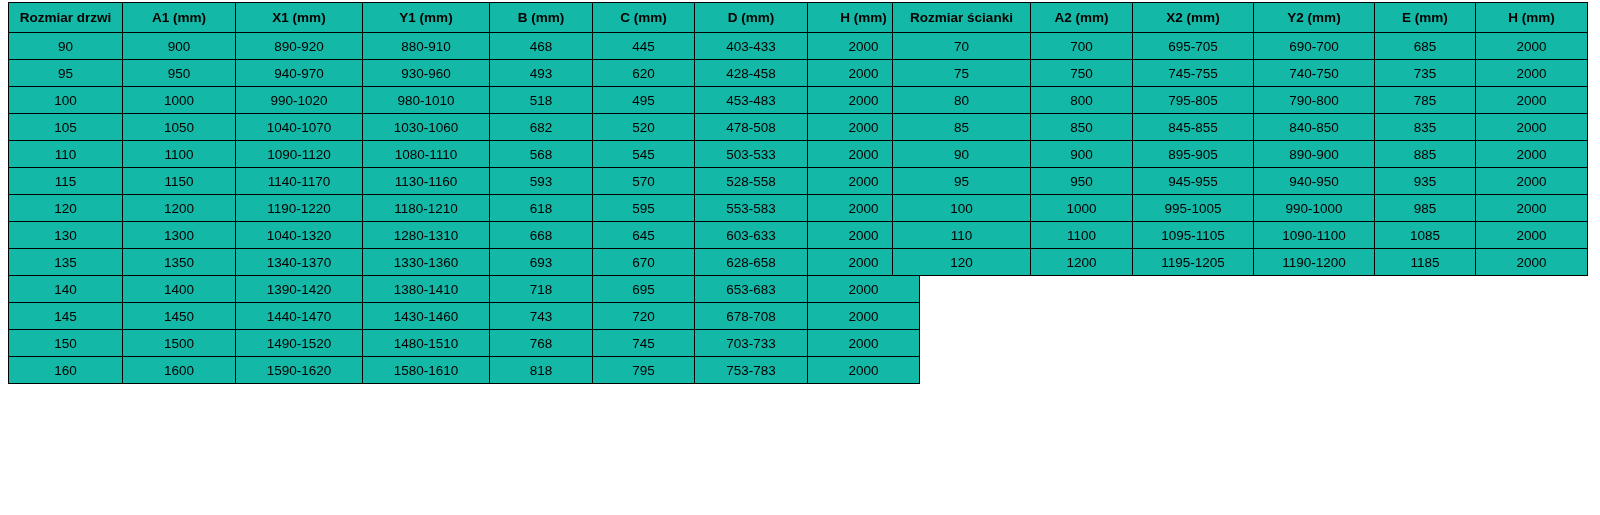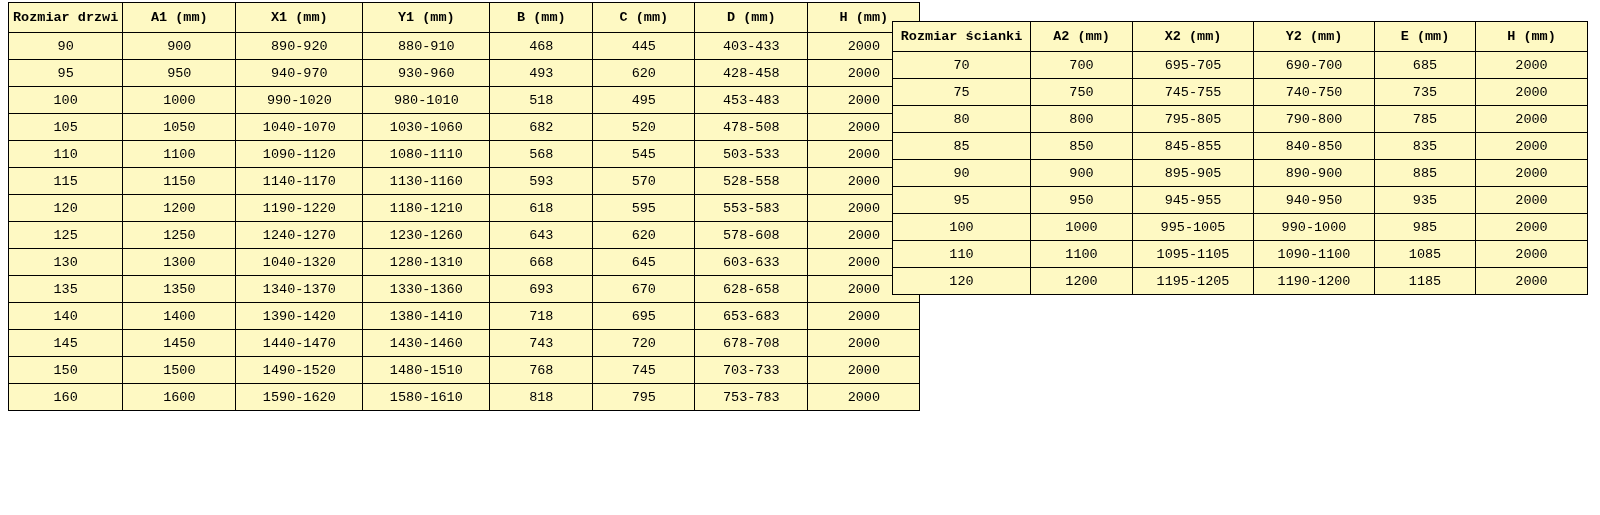--- a/index.html
+++ b/index.html
@@ -22,27 +22,25 @@
   .table-wrap {
     position: absolute;
   }
   #doors-table-wrap {
     left: 8px;
     top: 2px;
   }
   #walls-table-wrap {
     left: 892px;
     top: 2px;
-    margin-top: 19px;
   }
   table.spec {
     border-collapse: collapse;
     table-layout: fixed;
-    background: #fef9c3;
-    font-family: Liberation Mono, monospace;
+    background: #14b8a6;
   }
   table.spec th,
   table.spec td {
     border: 1px solid #000000;
     text-align: center;
     vertical-align: middle;
     font-size: 13.5px;
     height: 26px;
     padding: 0 4px;
     white-space: nowrap;
@@ -165,30 +163,20 @@
             <td>120</td>
             <td>1200</td>
             <td>1190-1220</td>
             <td>1180-1210</td>
             <td>618</td>
             <td>595</td>
             <td>553-583</td>
             <td>2000</td>
           </tr>
           <tr>
-            <td>125</td>
-            <td>1250</td>
-            <td>1240-1270</td>
-            <td>1230-1260</td>
-            <td>643</td>
-            <td>620</td>
-            <td>578-608</td>
-            <td>2000</td>
-          </tr>
-          <tr>
             <td>130</td>
             <td>1300</td>
             <td>1040-1320</td>
             <td>1280-1310</td>
             <td>668</td>
             <td>645</td>
             <td>603-633</td>
             <td>2000</td>
           </tr>
           <tr>

